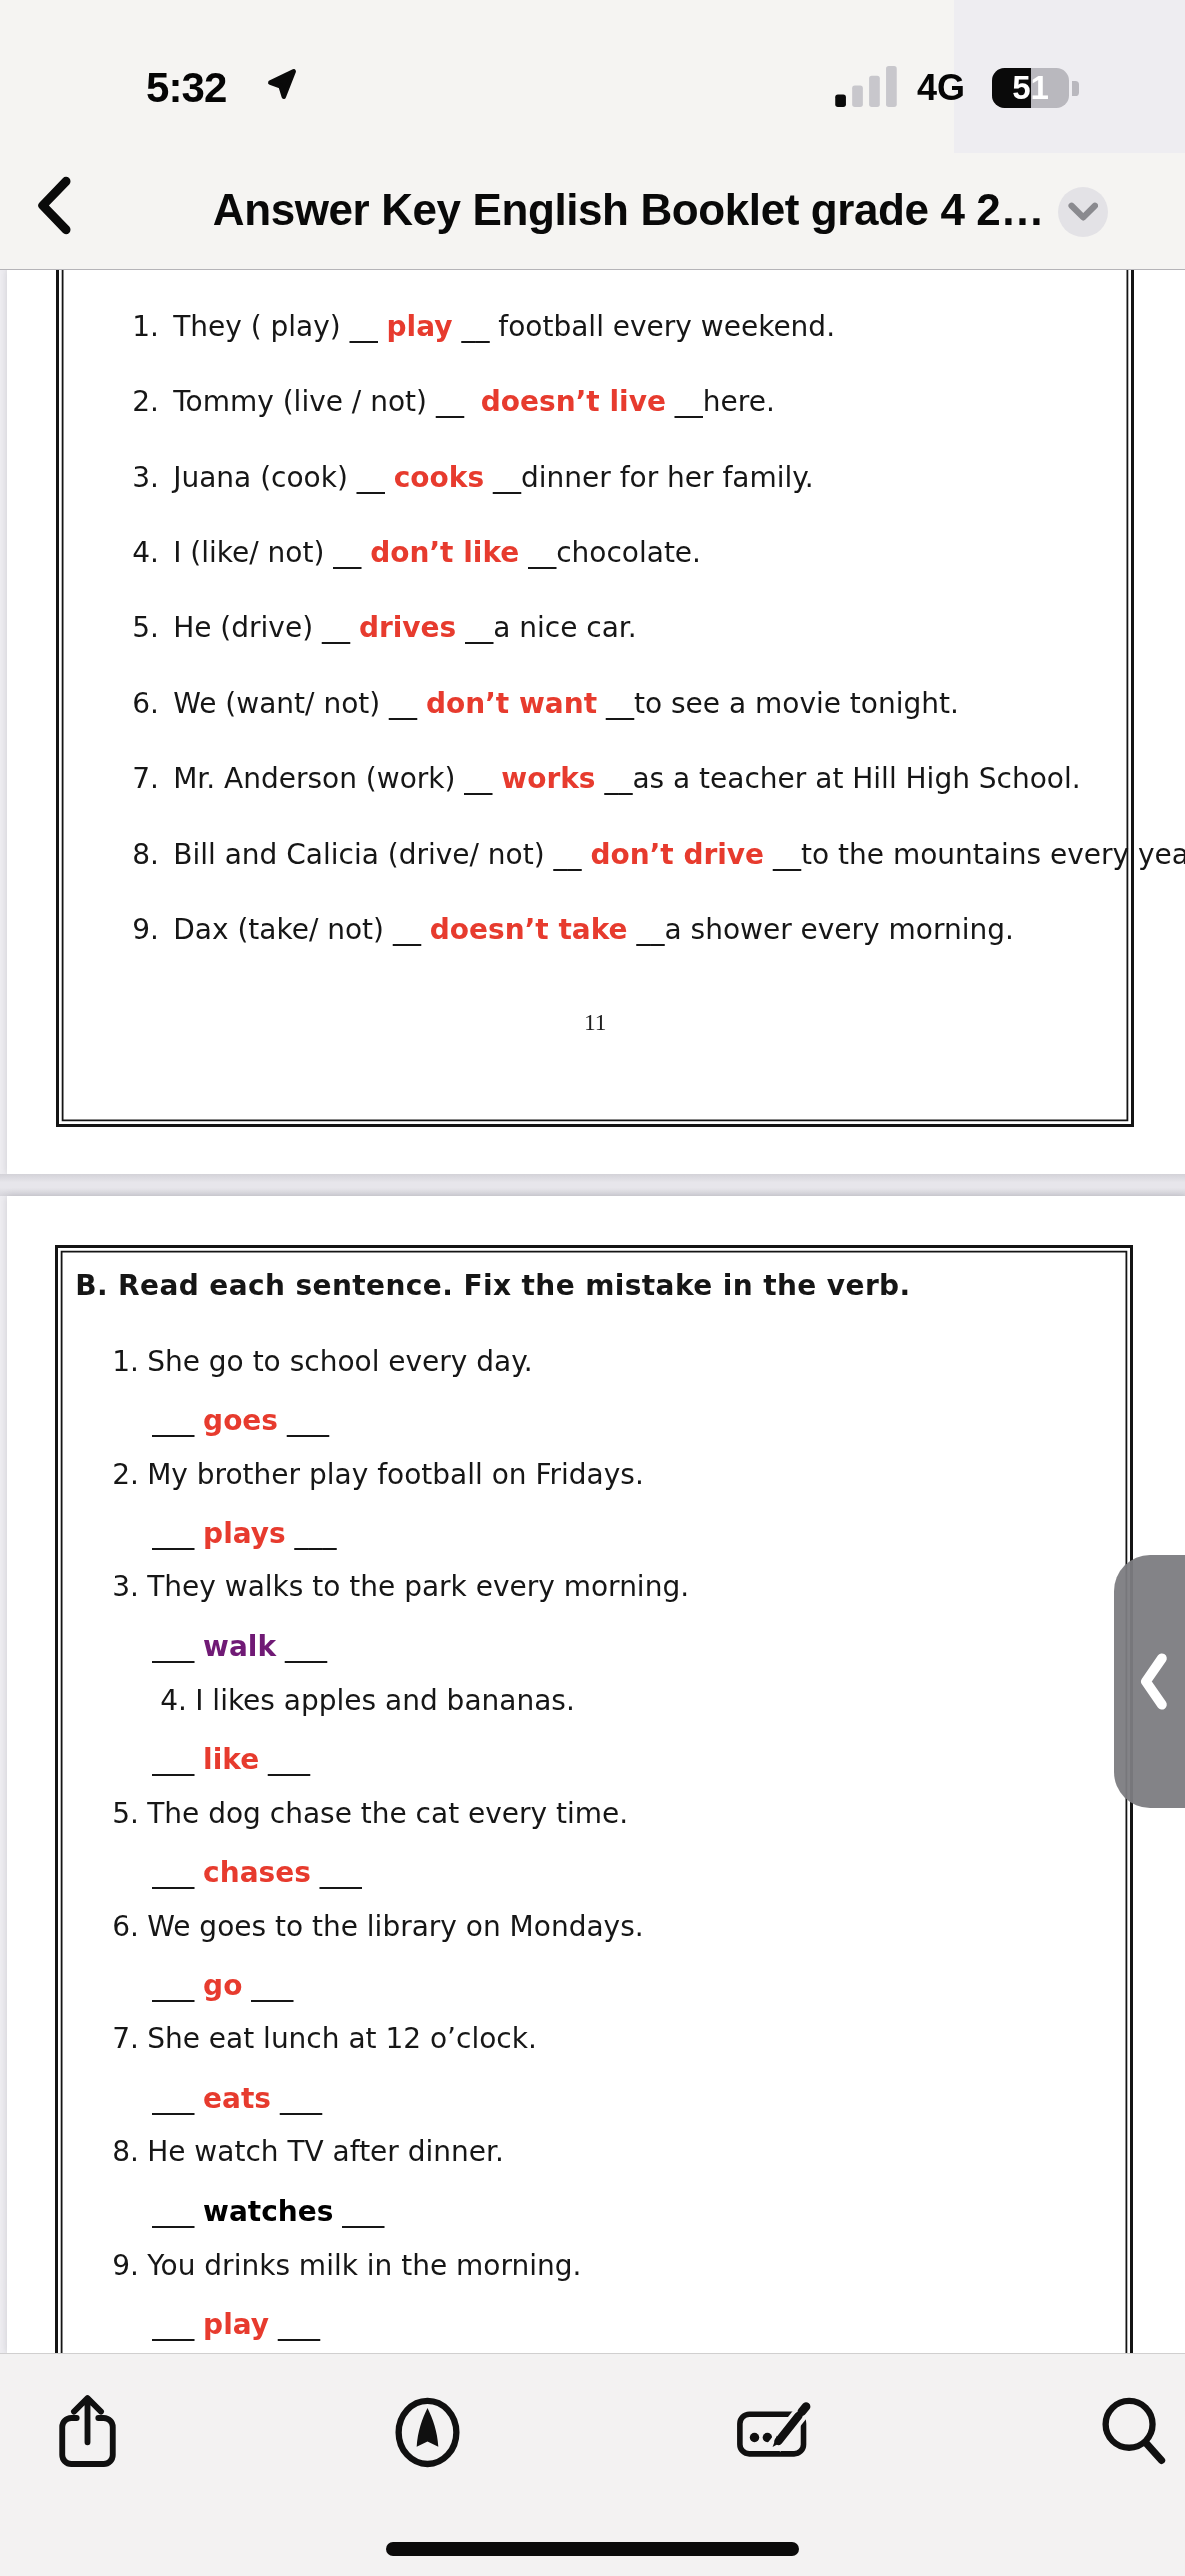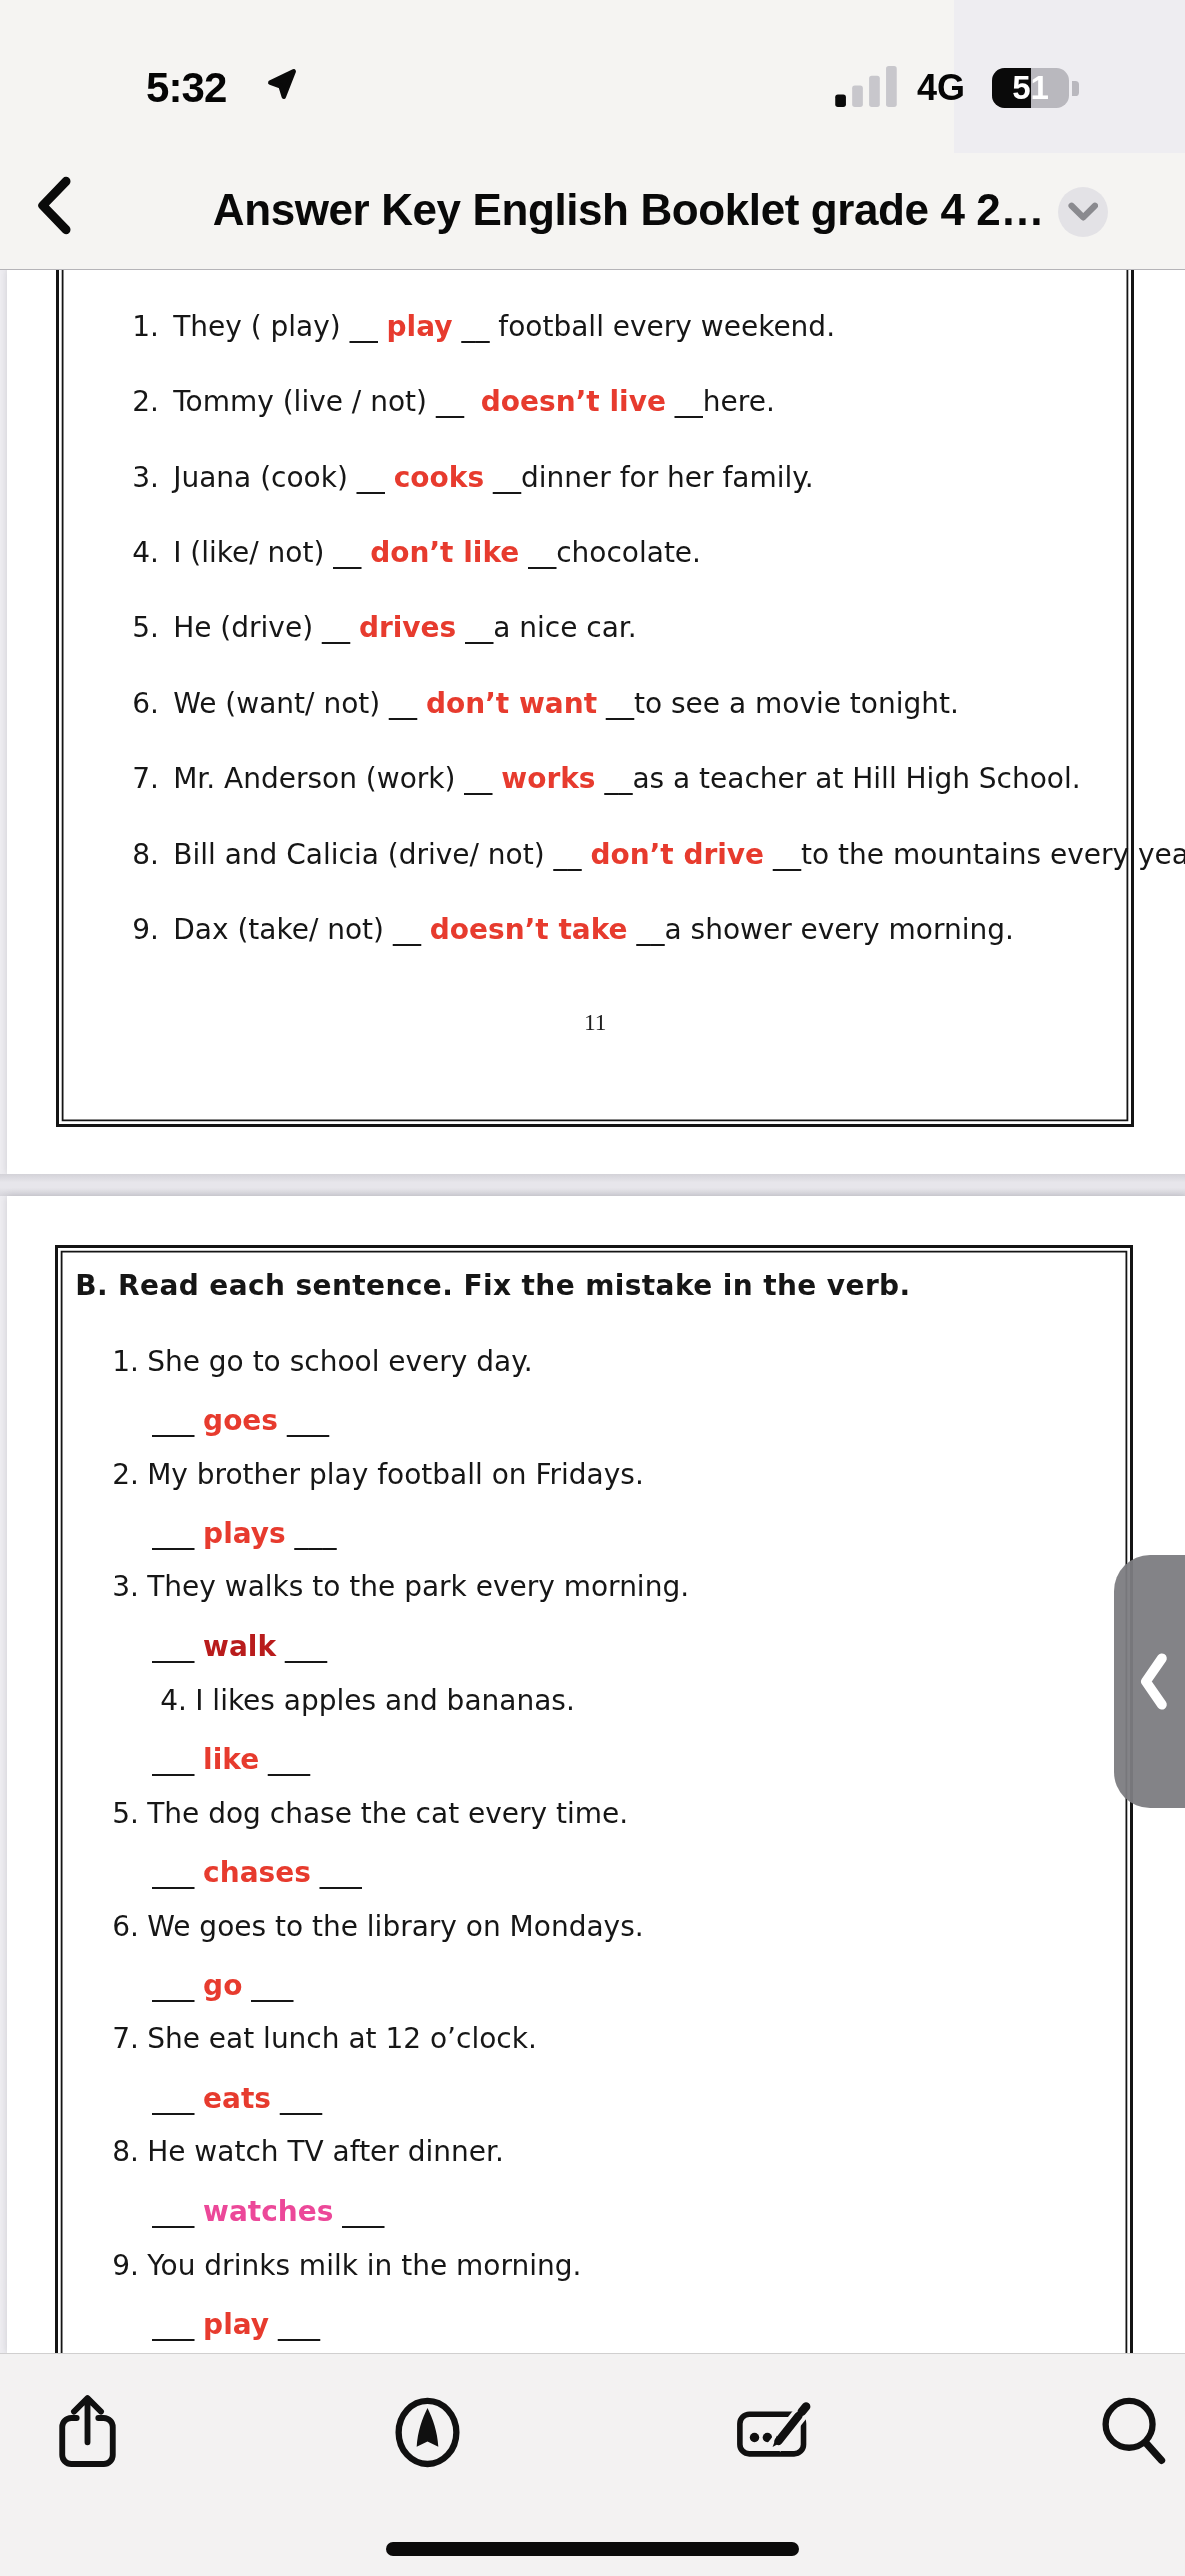--- a/index.html
+++ b/index.html
@@ -126,31 +126,31 @@
 
     <div class="page page2">
       <div class="wsbox box2">
         <div class="b-heading docfont">B. Read each sentence. Fix the mistake in the verb.</div>
         <div>
             <div class="p2-sent docfont" style="top: 97px;"><span class="num">1.</span><span>She go to school every day.</span></div>
             <div class="p2-ans docfont" style="top: 156px;"><span>___</span> <span class="red" style="color: rgb(231, 59, 46);">goes</span> <span>___</span></div>
             <div class="p2-sent docfont" style="top: 210px;"><span class="num">2.</span><span>My brother play football on Fridays.</span></div>
             <div class="p2-ans docfont" style="top: 269px;"><span>___</span> <span class="red" style="color: rgb(231, 59, 46);">plays</span> <span>___</span></div>
             <div class="p2-sent docfont" style="top: 322px;"><span class="num">3.</span><span>They walks to the park every morning.</span></div>
-            <div class="p2-ans docfont" style="top: 382px;"><span>___</span> <span class="red" style="color: #b91c1c;">walk</span> <span>___</span></div>
+            <div class="p2-ans docfont" style="top: 382px;"><span>___</span> <span class="red" style="color: #701a75;">walk</span> <span>___</span></div>
             <div class="p2-sent docfont" style="top: 436px; margin-left: 48px;"><span class="num">4.</span><span>I likes apples and bananas.</span></div>
             <div class="p2-ans docfont" style="top: 495px;"><span>___</span> <span class="red" style="color: rgb(231, 59, 46);">like</span> <span>___</span></div>
             <div class="p2-sent docfont" style="top: 549px;"><span class="num">5.</span><span>The dog chase the cat every time.</span></div>
             <div class="p2-ans docfont" style="top: 608px;"><span>___</span> <span class="red" style="color: rgb(231, 59, 46);">chases</span> <span>___</span></div>
             <div class="p2-sent docfont" style="top: 662px;"><span class="num">6.</span><span>We goes to the library on Mondays.</span></div>
             <div class="p2-ans docfont" style="top: 721px;"><span>___</span> <span class="red" style="color: rgb(231, 59, 46);">go</span> <span>___</span></div>
             <div class="p2-sent docfont" style="top: 774px;"><span class="num">7.</span><span>She eat lunch at 12 o’clock.</span></div>
             <div class="p2-ans docfont" style="top: 834px;"><span>___</span> <span class="red" style="color: rgb(231, 59, 46);">eats</span> <span>___</span></div>
             <div class="p2-sent docfont" style="top: 887px;"><span class="num">8.</span><span>He watch TV after dinner.</span></div>
-            <div class="p2-ans docfont" style="top: 947px;"><span>___</span> <span class="red" style="color: #ec4899;">watches</span> <span>___</span></div>
+            <div class="p2-ans docfont" style="top: 947px;"><span>___</span> <span class="red" style="color: #000000;">watches</span> <span>___</span></div>
             <div class="p2-sent docfont" style="top: 1001px;"><span class="num">9.</span><span>You drinks milk in the morning.</span></div>
             <div class="p2-ans docfont" style="top: 1060px;"><span>___</span> <span class="red" style="color: rgb(231, 59, 46);">play</span> <span>___</span></div>
           </div>
       </div>
     </div>
 
     <div class="side-tab">
       <svg width="32" height="61" viewBox="0 0 36 68">
         <path d="M28 8 L10 34 L28 60" fill="none" stroke="#ffffff" stroke-width="11" stroke-linecap="round" stroke-linejoin="round"></path>
       </svg>

